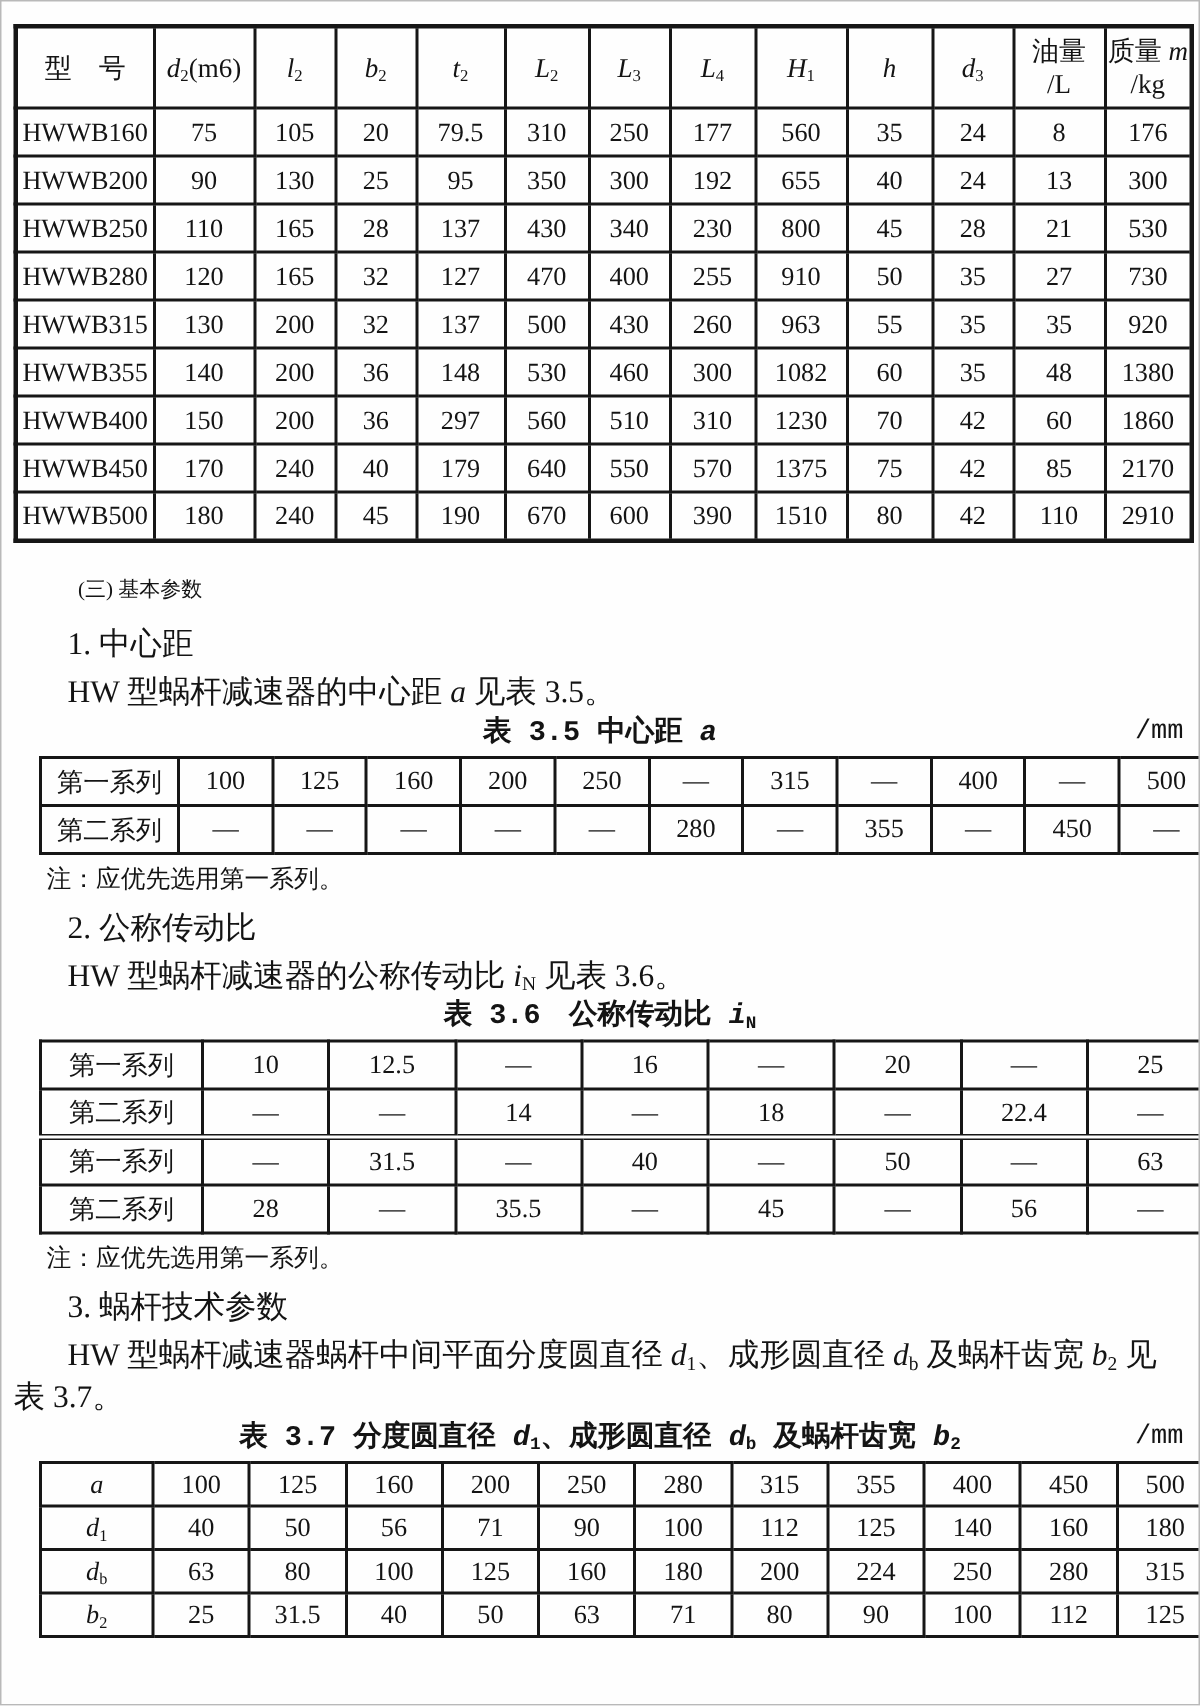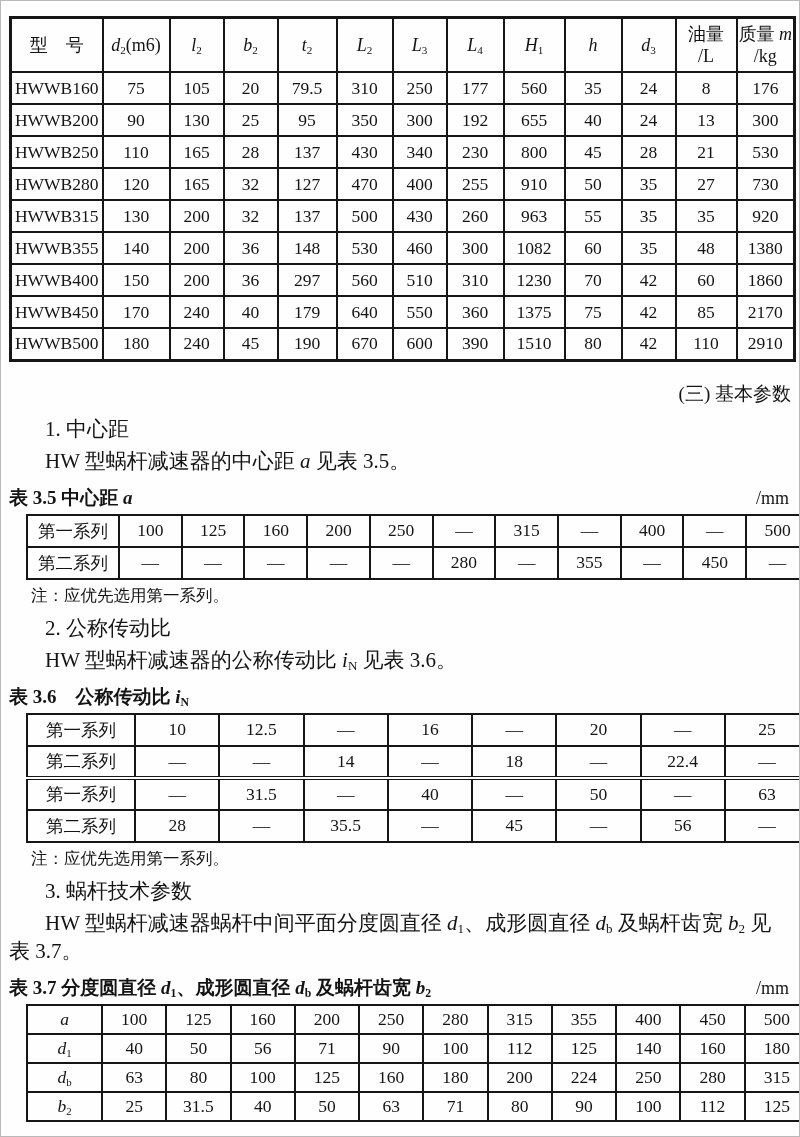--- a/index.html
+++ b/index.html
@@ -26,26 +26,26 @@
   .t1 tbody th, .t1 tbody td { font-size:17.5px; }
 
   
   .ts { border:2.5px solid #161616;margin-left:17px; }
   .ts th, .ts td { border:2px solid #161616; font-size:17.5px; }
   .ts tbody tr { height:32px; }
   .t37 tbody tr { height:29px; }
   tr.rule-top th, tr.rule-top td { border-top:4px double #161616; }
 
   
-  .h-sec  { margin:18px 0 0 43px; font-size:19px; line-height:28px;text-align:right; }
+  .h-sec  { margin:18px 0 0 43px; font-size:14px; line-height:28px; }
   .h-item { margin:7px  0 0 36px; font-size:21px; line-height:28px; }
   .body-text { margin:4px 0 0 0; font-size:21px; line-height:28px; text-indent:36px; }
 
-  .tbl-caption { position:relative; margin-top:10px; height:26px; line-height:26px;
-                 font-size:19px; font-weight:bold; }
+  .tbl-caption { position:relative; margin-top:0; height:26px; line-height:26px;
+                 text-align:center; font-size:19px; font-weight:bold;font-family:Liberation Mono, monospace; }
   .tbl-caption .unit { position:absolute; right:2px; top:0; font-weight:normal; font-size:18px; }
   .ts, .t1 { margin-top:3px; }
   .note { margin:5px 0 0 22px; font-size:16.5px; line-height:22px; }
 </style>
 </head>
 <body>
 
 <div class="page">
 
   <table class="t1">
@@ -188,21 +188,21 @@
           <td>1860</td>
         </tr>
         <tr>
           <th>HWWB450</th>
           <td>170</td>
           <td>240</td>
           <td>40</td>
           <td>179</td>
           <td>640</td>
           <td>550</td>
-          <td>360</td>
+          <td>570</td>
           <td>1375</td>
           <td>75</td>
           <td>42</td>
           <td>85</td>
           <td>2170</td>
         </tr>
         <tr>
           <th>HWWB500</th>
           <td>180</td>
           <td>240</td>

